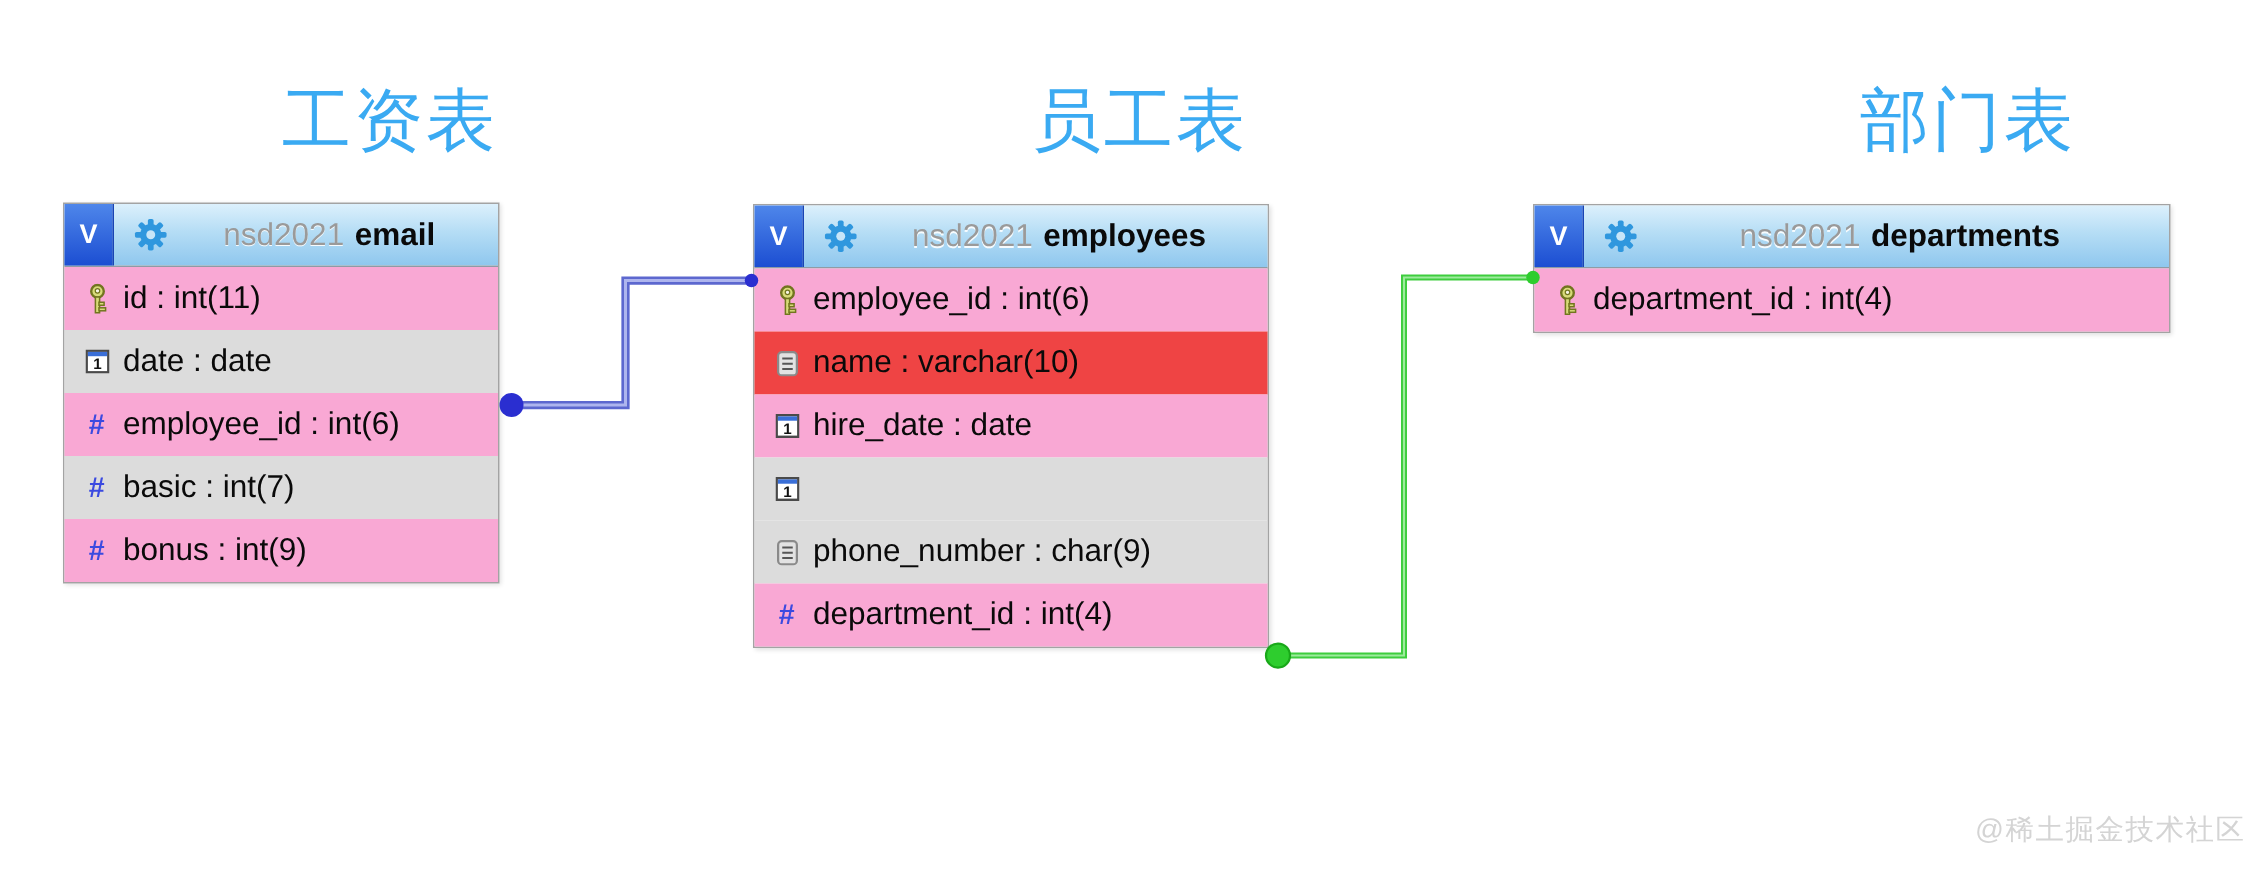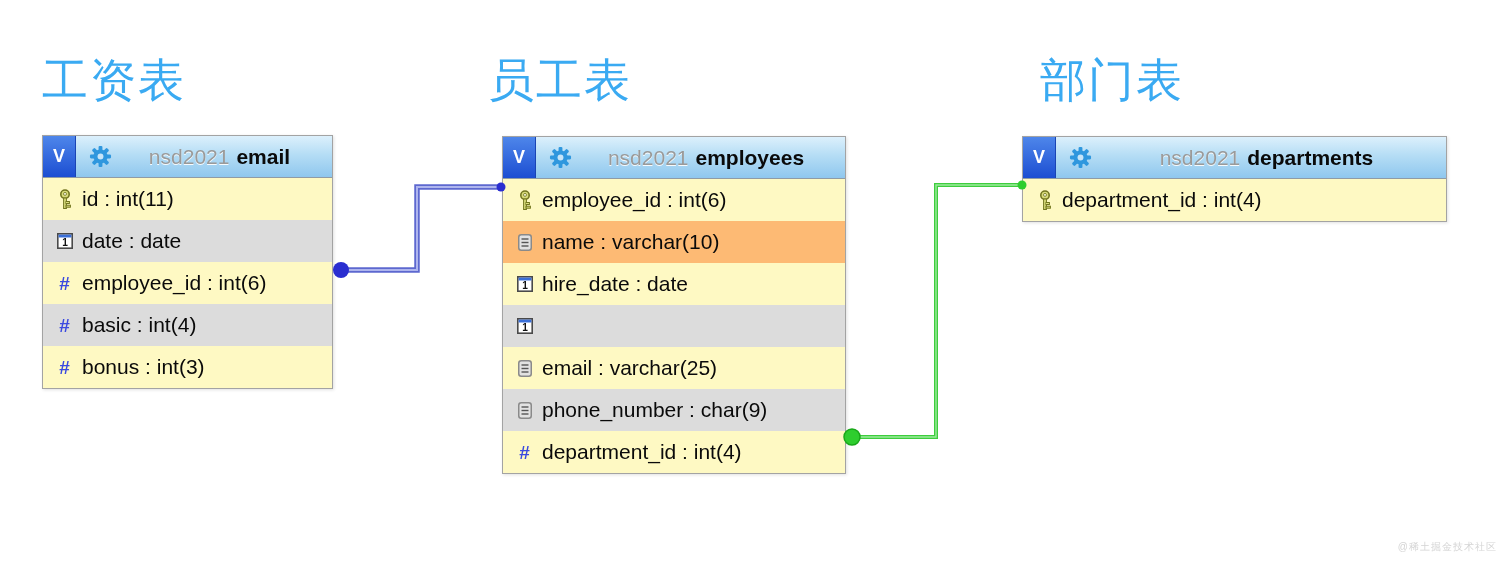--- a/index.html
+++ b/index.html
@@ -5,21 +5,21 @@
   html,body{margin:0;padding:0;}
   body{
     width:1510px;height:582px;position:relative;background:#ffffff;overflow:hidden;
     font-family:"Liberation Sans","DejaVu Sans",sans-serif;
   }
   .canvas{position:absolute;inset:0;}
 
   
   .diagram-title{
     position:absolute;top:50px;height:60px;line-height:60px;
-    font-size:46px;color:#3aaaf2;text-align:left;letter-spacing:2px;
+    font-size:46px;color:#3aaaf2;text-align:right;letter-spacing:2px;
     font-weight:400;white-space:nowrap;
   }
   .t-pos-0{left:42px;width:290px;}
   .t-pos-1{left:488px;width:344px;}
   .t-pos-2{left:1040px;width:344px;}
 
   
   .er-table{
     position:absolute;background:#fff;border:1.5px solid #a3a3a3;
     box-shadow:1px 1px 3px rgba(0,0,0,.12);box-sizing:border-box;
@@ -42,36 +42,36 @@
   .gear-wrap{flex:0 0 24px;margin-left:13px;display:flex;align-items:center;cursor:pointer;}
   .header-text{
     flex:1;display:flex;justify-content:center;align-items:flex-end;gap:7px;
     font-size:21px;white-space:nowrap;padding-right:6px;
   }
   .schema-name{color:#9a9a9a;text-shadow:0 1px 0 rgba(255,255,255,.9);}
   .table-name{color:#0a0a0a;font-weight:bold;}
 
   .er-row{
     height:42px;display:flex;align-items:center;padding-left:13px;box-sizing:border-box;
-    background:#fef9c3;cursor:pointer;
+    background:#f9a8d4;cursor:pointer;
   }
   .er-row.bg-gray{background:#dcdcdc;}
-  .er-row.bg-pink{background:#fdba74;}
+  .er-row.bg-pink{background:#ef4444;}
   .field-icon{
     width:17px;flex:0 0 17px;display:flex;align-items:center;justify-content:center;margin-right:9px;
   }
   .hash-glyph{font-weight:bold;color:#3b4ae0;font-size:19px;line-height:1;}
   .field-label{font-size:21px;color:#0a0a0a;white-space:nowrap;}
 
   
   #relations{position:absolute;inset:0;pointer-events:none;z-index:10;}
 
   
   .watermark{
-    position:absolute;right:13px;top:540px;font-size:10px;color:#d4d4d4;
+    position:absolute;right:13px;top:540px;font-size:19px;color:#d4d4d4;
     letter-spacing:1px;white-space:nowrap;
   }
 </style>
 </head>
 <body>
 
 <div class="canvas">
 
   <div class="diagram-title t-pos-0">工资表</div>
   <div class="diagram-title t-pos-1">员工表</div>
@@ -123,27 +123,27 @@
         <div class="er-row bg-white">
     <span class="field-icon">
             <span class="hash-glyph">#</span>
           </span>
     <span class="field-label">employee_id : int(6)</span>
   </div>
         <div class="er-row bg-gray">
     <span class="field-icon">
             <span class="hash-glyph">#</span>
           </span>
-    <span class="field-label">basic : int(4)</span>
-  </div>
-        <div class="er-row bg-white">
-    <span class="field-icon">
-            <span class="hash-glyph">#</span>
-          </span>
-    <span class="field-label">bonus : int(3)</span>
+    <span class="field-label">basic : int(7)</span>
+  </div>
+        <div class="er-row bg-white">
+    <span class="field-icon">
+            <span class="hash-glyph">#</span>
+          </span>
+    <span class="field-label">bonus : int(9)</span>
   </div>
       </div>
   </div>
 
   <div class="er-table er-pos-1">
     <div class="er-header">
       <div class="v-badge">V</div>
       <span class="gear-wrap">
         <svg width="23" height="23" viewBox="0 0 24 24">
           <g fill="#2f97de">
@@ -197,31 +197,20 @@
   </div>
         <div class="er-row bg-gray">
     <span class="field-icon">
             <svg width="16" height="16" viewBox="0 0 15 15">
               <rect x="0.75" y="0.75" width="13.5" height="13.5" fill="#ffffff" stroke="#4a4a4a" stroke-width="1.5"></rect>
               <rect x="1.5" y="1.5" width="12" height="2.7" fill="#3a6fd8"></rect>
               <text x="7.5" y="12.2" font-size="9.5" font-weight="bold" fill="#111" text-anchor="middle" font-family="Liberation Sans, sans-serif">1</text>
             </svg>
           </span>
   </div>
-        <div class="er-row bg-white">
-    <span class="field-icon">
-            <svg width="14" height="17" viewBox="0 0 14 17">
-              <rect x="0.75" y="0.75" width="12.5" height="15.5" rx="2.5" fill="#e2e2e2" stroke="#8a8a8a" stroke-width="1.5"></rect>
-              <line x1="3.5" y1="5" x2="10.5" y2="5" stroke="#555" stroke-width="1.4"></line>
-              <line x1="3.5" y1="8.5" x2="10.5" y2="8.5" stroke="#555" stroke-width="1.4"></line>
-              <line x1="3.5" y1="12" x2="10.5" y2="12" stroke="#555" stroke-width="1.4"></line>
-            </svg>
-          </span>
-    <span class="field-label">email : varchar(25)</span>
-  </div>
         <div class="er-row bg-gray">
     <span class="field-icon">
             <svg width="14" height="17" viewBox="0 0 14 17">
               <rect x="0.75" y="0.75" width="12.5" height="15.5" rx="2.5" fill="#e2e2e2" stroke="#8a8a8a" stroke-width="1.5"></rect>
               <line x1="3.5" y1="5" x2="10.5" y2="5" stroke="#555" stroke-width="1.4"></line>
               <line x1="3.5" y1="8.5" x2="10.5" y2="8.5" stroke="#555" stroke-width="1.4"></line>
               <line x1="3.5" y1="12" x2="10.5" y2="12" stroke="#555" stroke-width="1.4"></line>
             </svg>
           </span>
     <span class="field-label">phone_number : char(9)</span>

